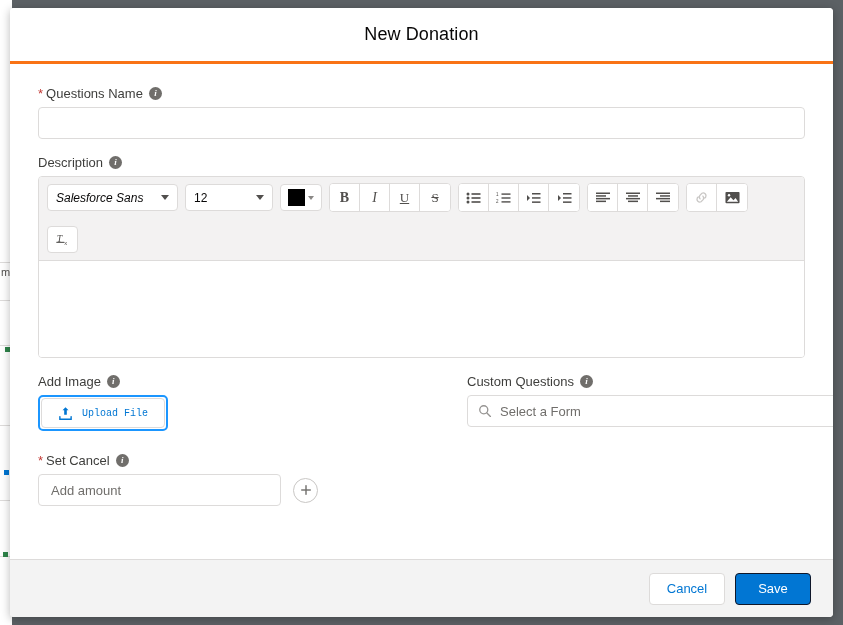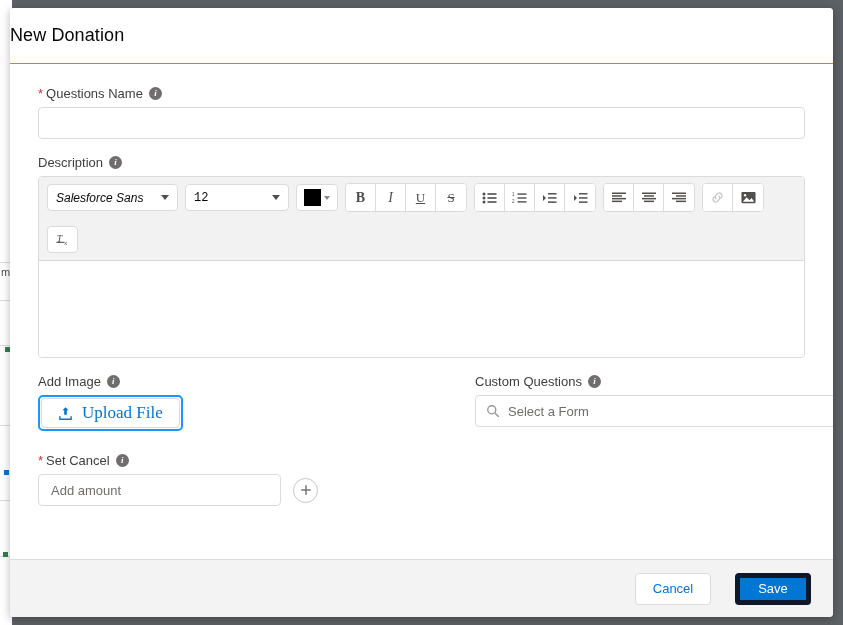--- a/index.html
+++ b/index.html
@@ -44,22 +44,22 @@
     display: flex;
     flex-direction: column;
     overflow: hidden;
   }
 
   .modal-header {
     height: 56px;
     flex: 0 0 56px;
     display: flex;
     align-items: center;
-    justify-content: flex-start;
-    border-bottom: 1px solid #f97316;
+    justify-content: center;
+    border-bottom: 3px solid #f97316;
     background: #fff;
   }
   .modal-title {
     font-size: 18px;
     color: #080707;
     font-weight: 400;
     letter-spacing: .1px;
   }
 
   .modal-body {
@@ -71,21 +71,21 @@
 
   .modal-footer {
     flex: 0 0 58px;
     height: 58px;
     background: #f3f3f3;
     border-top: 1px solid #dddbda;
     display: flex;
     align-items: center;
     justify-content: flex-end;
     padding-right: 22px;
-    gap: 24px;
+    gap: 10px;
   }
 
   
   .field { margin-bottom: 14px; }
   .label-row {
     display: flex;
     align-items: center;
     gap: 6px;
     margin-bottom: 5px;
     height: 18px;
@@ -156,21 +156,21 @@
     display: flex;
     align-items: center;
     justify-content: space-between;
     padding: 0 8px;
     font-size: 12px;
     color: #080707;
     cursor: pointer;
     gap: 8px;
   }
   .tb-select.font { width: 131px; font-style: italic; }
-  .tb-select.size { width: 104px; font-family: Liberation Mono, monospace; }
+  .tb-select.size { width: 88px; }
 
   .caret {
     width: 0; height: 0;
     border-left: 4.5px solid transparent;
     border-right: 4.5px solid transparent;
     border-top: 5px solid #514f4d;
     flex: 0 0 auto;
   }
   .caret.sm {
     border-left-width: 3.5px;
@@ -232,21 +232,21 @@
   }
 
   .rte-body {
     height: 96px;
     background: #fff;
   }
 
   
   .cols {
     display: flex;
-    gap: 16px;
+    gap: 8px;
     margin-top: 6px;
   }
   .col-left  { width: 396px; flex: 0 0 396px; }
   .col-right { width: 375px; flex: 0 0 375px; margin-left: 25px; }
 
   
   .upload-focus {
     display: inline-block;
     border: 2px solid #1b96ff;
     border-radius: 5px;
@@ -256,24 +256,24 @@
     display: flex;
     align-items: center;
     justify-content: center;
     gap: 9px;
     height: 30px;
     padding: 0 16px;
     border: 1px solid #dddbda;
     border-radius: 4px;
     background: #fff;
     color: #0176d3;
-    font-size: 17px;
+    font-size: 10px;
     cursor: pointer;
     white-space: nowrap;
-    font-family: Liberation Serif, serif;
+    font-family: Liberation Mono, monospace;
   }
 
   
   .search-wrap { position: relative; width: 100%; }
   .search-wrap .text-input { padding-left: 32px; }
   .search-icon-pos {
     position: absolute;
     left: 11px; top: 50%;
     transform: translateY(-50%);
     pointer-events: none;
@@ -313,21 +313,21 @@
     justify-content: center;
     font-family: "Liberation Sans", sans-serif;
   }
   .btn-neutral {
     background: #fff;
     border: 1px solid #dddbda;
     color: #0176d3;
   }
   .btn-brand {
     background: #0176d3;
-    border: 5px solid #0f172a;
+    border: 1px solid #0f172a;
     color: #fff;
   }
 </style>
 </head>
 <body>
 
 <div class="bg-page">
   <div class="bg-line" style="top:262px"></div>
   <div class="bg-txt" style="top:266px">m</div>
   <div class="bg-line" style="top:300px"></div>

